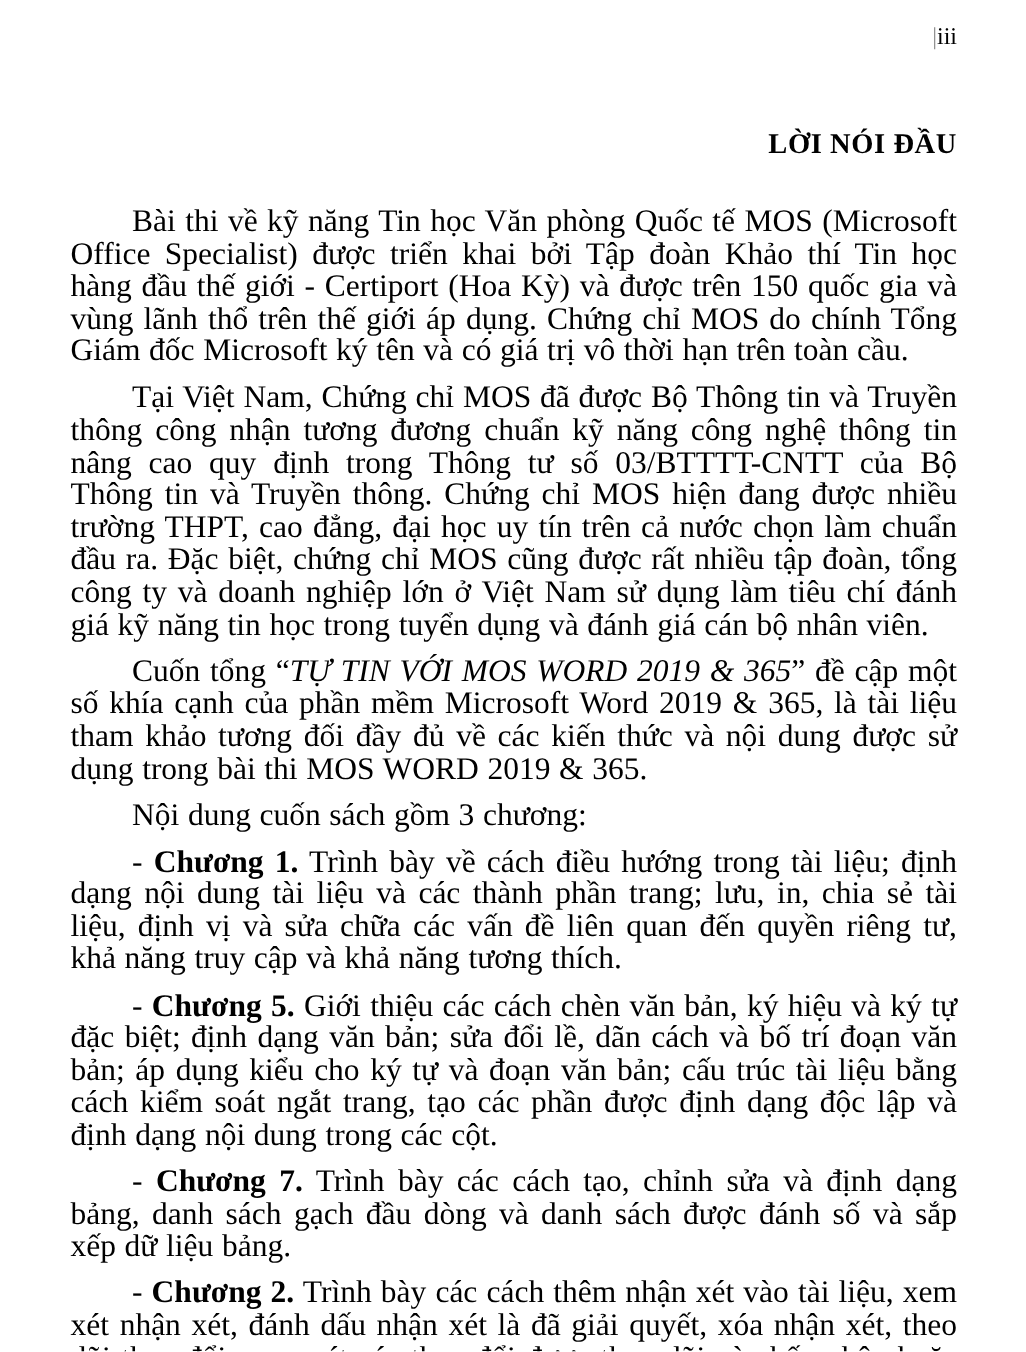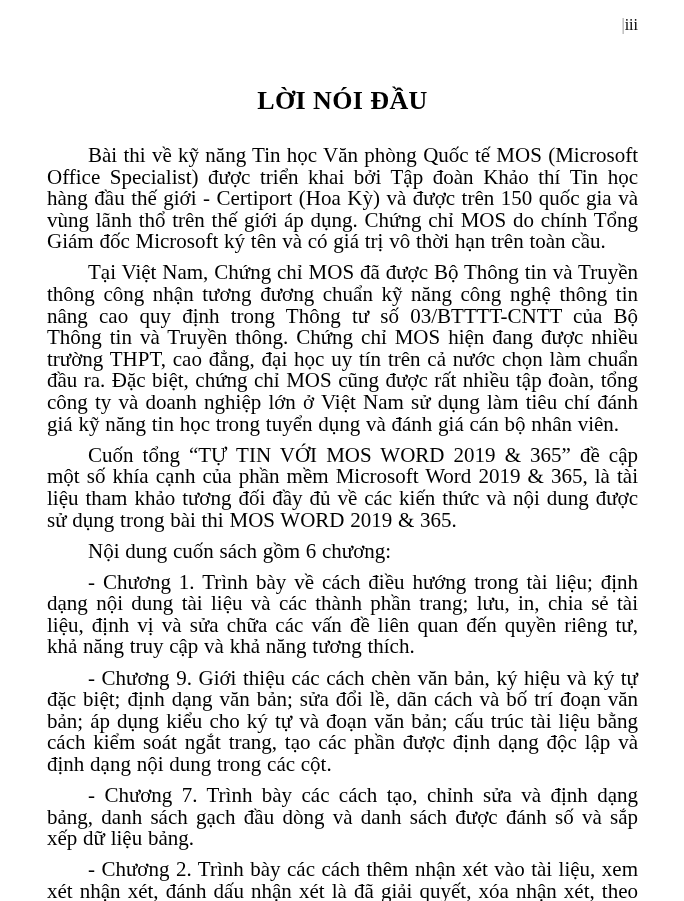--- a/index.html
+++ b/index.html
@@ -22,58 +22,58 @@
     font-size: 16px;
     line-height: 22px;
     height: 22px;
   }
   .page-separator {
     color: #8c8c8c;
     font-weight: 400;
   }
   .title {
     margin: 50px 0 29px 0;
-    text-align: center;
-    font-size: 26px;
+    text-align: right;
+    font-size: 19px;
     font-weight: 700;
     letter-spacing: 0.4px;
   }
   .para {
     margin: 0 0 9.5px 0;
     font-size: 21px;
     line-height: 21.6px;
     text-align: justify;
     text-indent: 41px;
     word-spacing: 0.5px;
   }
-  .italic { }
-  .chapter-label { font-weight: 400; }
+  .italic { font-style: italic; }
+  .chapter-label { font-weight: 700; }
 </style>
 </head>
 <body>
 
 <div class="page">
 
   <div class="header">
     <span><span class="page-separator">|</span><span>iii</span></span>
   </div>
 
   <div class="title">LỜI NÓI ĐẦU</div>
 
   <p class="para">Bài thi về kỹ năng Tin học Văn phòng Quốc tế MOS (Microsoft Office Specialist) được triển khai bởi Tập đoàn Khảo thí Tin học hàng đầu thế giới - Certiport (Hoa Kỳ) và được trên 150 quốc gia và vùng lãnh thổ trên thế giới áp dụng. Chứng chỉ MOS do chính Tổng Giám đốc Microsoft ký tên và có giá trị vô thời hạn trên toàn cầu.</p>
 
   <p class="para">Tại Việt Nam, Chứng chỉ MOS đã được Bộ Thông tin và Truyền thông công nhận tương đương chuẩn kỹ năng công nghệ thông tin nâng cao quy định trong Thông tư số 03/BTTTT-CNTT của Bộ Thông tin và Truyền thông. Chứng chỉ MOS hiện đang được nhiều trường THPT, cao đẳng, đại học uy tín trên cả nước chọn làm chuẩn đầu ra. Đặc biệt, chứng chỉ MOS cũng được rất nhiều tập đoàn, tổng công ty và doanh nghiệp lớn ở Việt Nam sử dụng làm tiêu chí đánh giá kỹ năng tin học trong tuyển dụng và đánh giá cán bộ nhân viên.</p>
 
   <p class="para"><span>Cuốn tổng “</span><span class="italic">TỰ TIN VỚI MOS WORD 2019 &amp; 365</span><span>” đề cập một số khía cạnh của phần mềm Microsoft Word 2019 &amp; 365, là tài liệu tham khảo tương đối đầy đủ về các kiến thức và nội dung được sử dụng trong bài thi MOS WORD 2019 &amp; 365.</span></p>
 
-  <p class="para">Nội dung cuốn sách gồm 6 chương:</p>
+  <p class="para">Nội dung cuốn sách gồm 3 chương:</p>
 
   <p class="para"><span>- </span><span class="chapter-label">Chương 1.</span><span> Trình bày về cách điều hướng trong tài liệu; định dạng nội dung tài liệu và các thành phần trang; lưu, in, chia sẻ tài liệu, định vị và sửa chữa các vấn đề liên quan đến quyền riêng tư, khả năng truy cập và khả năng tương thích.</span></p>
 
-  <p class="para"><span>- </span><span class="chapter-label">Chương 9.</span><span> Giới thiệu các cách chèn văn bản, ký hiệu và ký tự đặc biệt; định dạng văn bản; sửa đổi lề, dãn cách và bố trí đoạn văn bản; áp dụng kiểu cho ký tự và đoạn văn bản; cấu trúc tài liệu bằng cách kiểm soát ngắt trang, tạo các phần được định dạng độc lập và định dạng nội dung trong các cột.</span></p>
+  <p class="para"><span>- </span><span class="chapter-label">Chương 5.</span><span> Giới thiệu các cách chèn văn bản, ký hiệu và ký tự đặc biệt; định dạng văn bản; sửa đổi lề, dãn cách và bố trí đoạn văn bản; áp dụng kiểu cho ký tự và đoạn văn bản; cấu trúc tài liệu bằng cách kiểm soát ngắt trang, tạo các phần được định dạng độc lập và định dạng nội dung trong các cột.</span></p>
 
   <p class="para"><span>- </span><span class="chapter-label">Chương 7.</span><span> Trình bày các cách tạo, chỉnh sửa và định dạng bảng, danh sách gạch đầu dòng và danh sách được đánh số và sắp xếp dữ liệu bảng.</span></p>
 
 
 
   <p class="para"><span>- </span><span class="chapter-label">Chương 2.</span><span> Trình bày các cách thêm nhận xét vào tài liệu, xem xét nhận xét, đánh dấu nhận xét là đã giải quyết, xóa nhận xét, theo dõi thay đổi, xem xét các thay đổi được theo dõi và chấp nhận hoặc từ chối các thay đổi được theo dõi.</span></p>
 
 </div>
 
 </body></html>

